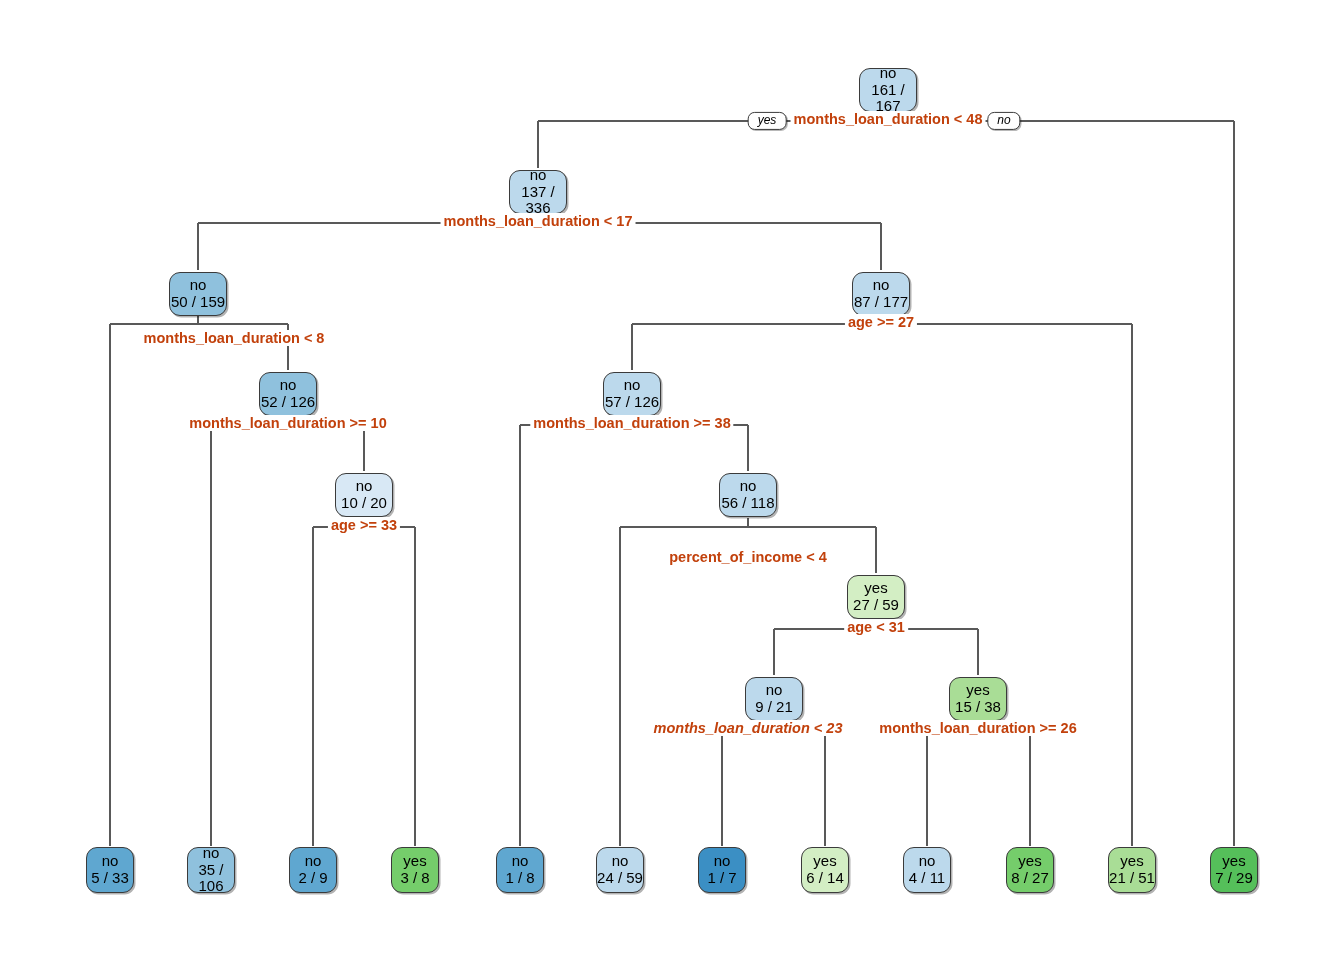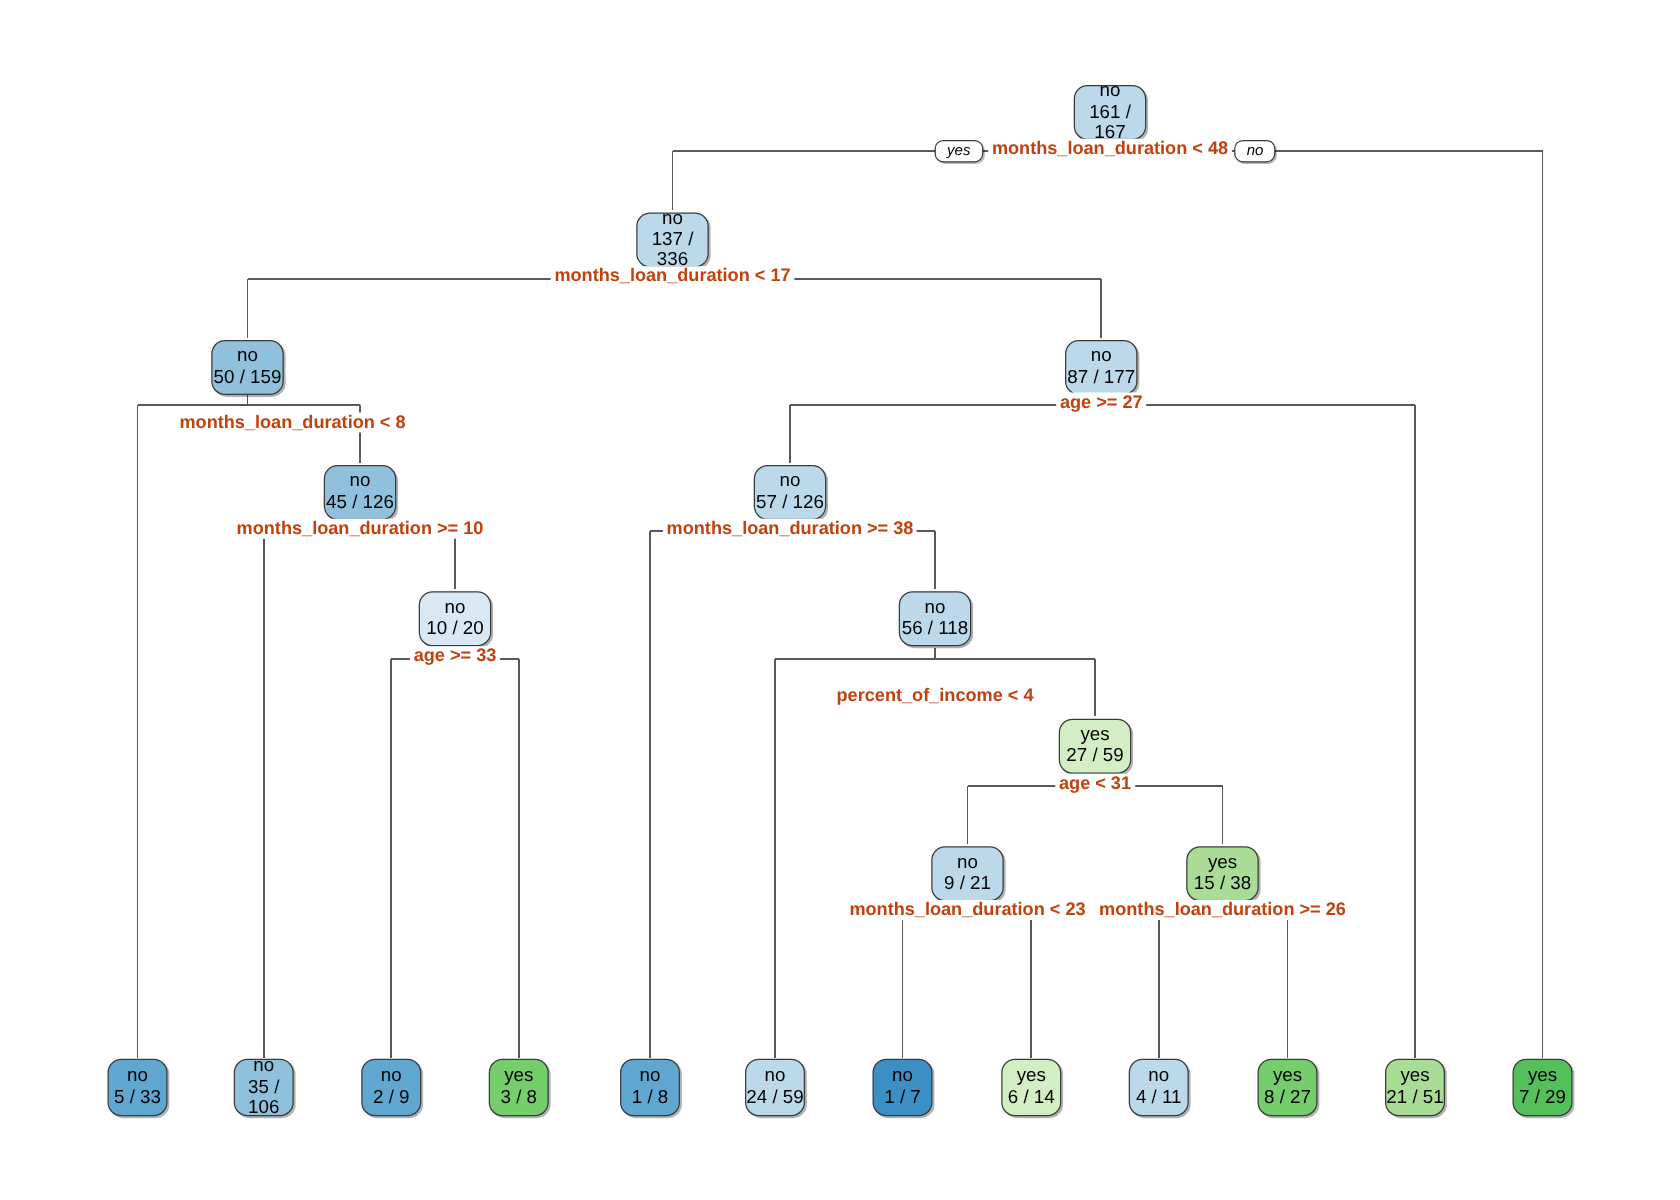--- a/index.html
+++ b/index.html
@@ -126,21 +126,21 @@
       <div class="node" style="left: 509px; top: 170px; width: 58px; height: 44px; background: rgb(188, 217, 236);">
         <span class="cls">no</span>
         <span class="frac">137 / 336</span>
       </div>
       <div class="node" style="left: 169px; top: 272px; width: 58px; height: 44px; background: rgb(143, 193, 221);">
         <span class="cls">no</span>
         <span class="frac">50 / 159</span>
       </div>
       <div class="node" style="left: 259px; top: 372px; width: 58px; height: 44px; background: rgb(143, 193, 221);">
         <span class="cls">no</span>
-        <span class="frac">45 / 126</span>
+        <span class="frac">52 / 126</span>
       </div>
       <div class="node" style="left: 335px; top: 473px; width: 58px; height: 44px; background: rgb(216, 232, 245);">
         <span class="cls">no</span>
         <span class="frac">10 / 20</span>
       </div>
       <div class="node" style="left: 86px; top: 847px; width: 48px; height: 46px; background: rgb(95, 167, 208);">
         <span class="cls">no</span>
         <span class="frac">5 / 33</span>
       </div>
       <div class="node" style="left: 187px; top: 847px; width: 48px; height: 46px; background: rgb(143, 193, 221);">
@@ -217,16 +217,16 @@
       <div class="yn-box" style="left: 767px; top: 121px;">yes</div>
       <div class="yn-box" style="left: 1004px; top: 121px;">no</div>
       <div class="split-label" style="left: 538px; top: 213px;">months_loan_duration &lt; 17</div>
       <div class="split-label" style="left: 198px; top: 330px; margin-left: 36px;">months_loan_duration &lt; 8</div>
       <div class="split-label" style="left: 288px; top: 415px;">months_loan_duration &gt;= 10</div>
       <div class="split-label" style="left: 364px; top: 517px;">age &gt;= 33</div>
       <div class="split-label" style="left: 881px; top: 314px;">age &gt;= 27</div>
       <div class="split-label" style="left: 632px; top: 415px;">months_loan_duration &gt;= 38</div>
       <div class="split-label" style="left: 748px; top: 517px; margin-top: 32px;">percent_of_income &lt; 4</div>
       <div class="split-label" style="left: 876px; top: 619px;">age &lt; 31</div>
-      <div class="split-label" style="left: 774px; top: 720px;">months_loan_duration &lt; 23</div>
+      <div class="split-label" style="left: 748px; top: 720px; font-style: italic;">months_loan_duration &lt; 23</div>
       <div class="split-label" style="left: 978px; top: 720px;">months_loan_duration &gt;= 26</div>
     </div>
 </div>
 
 </body></html>

